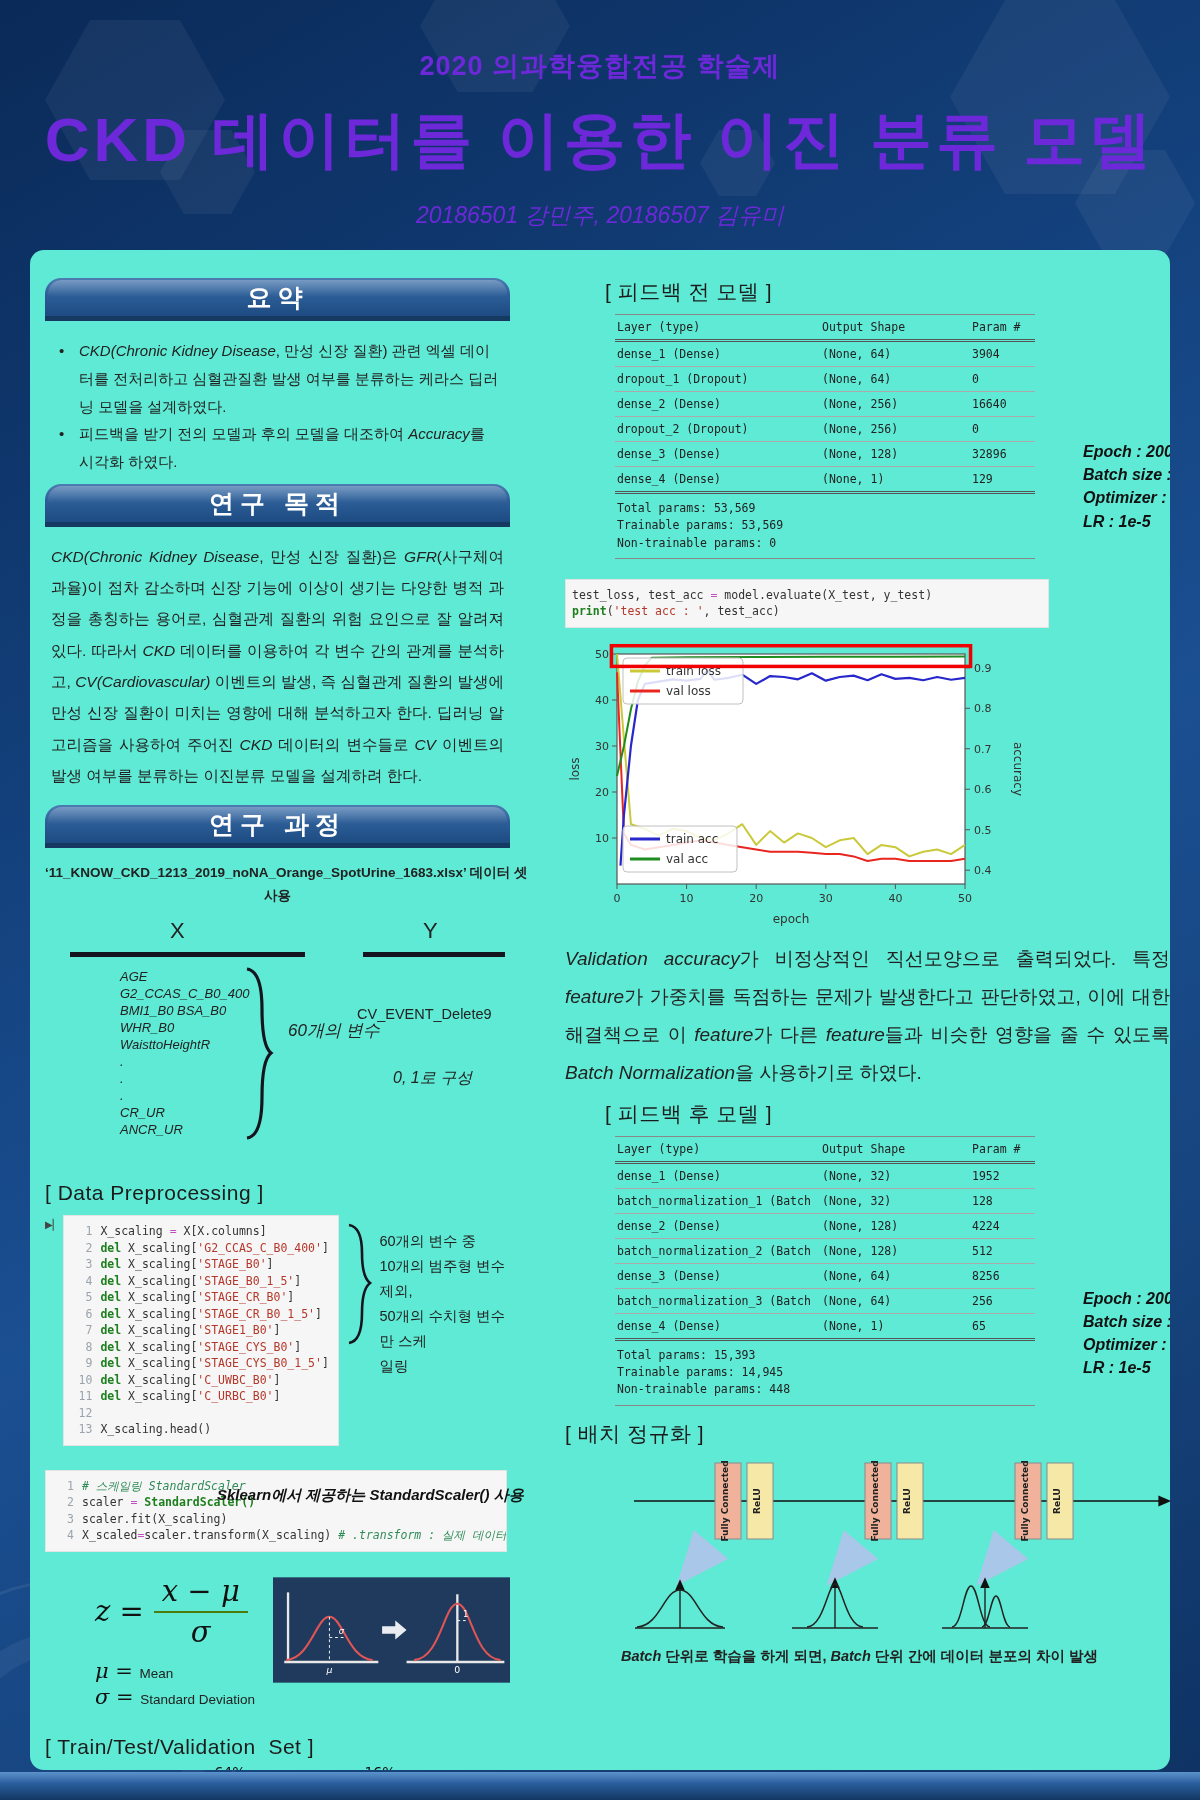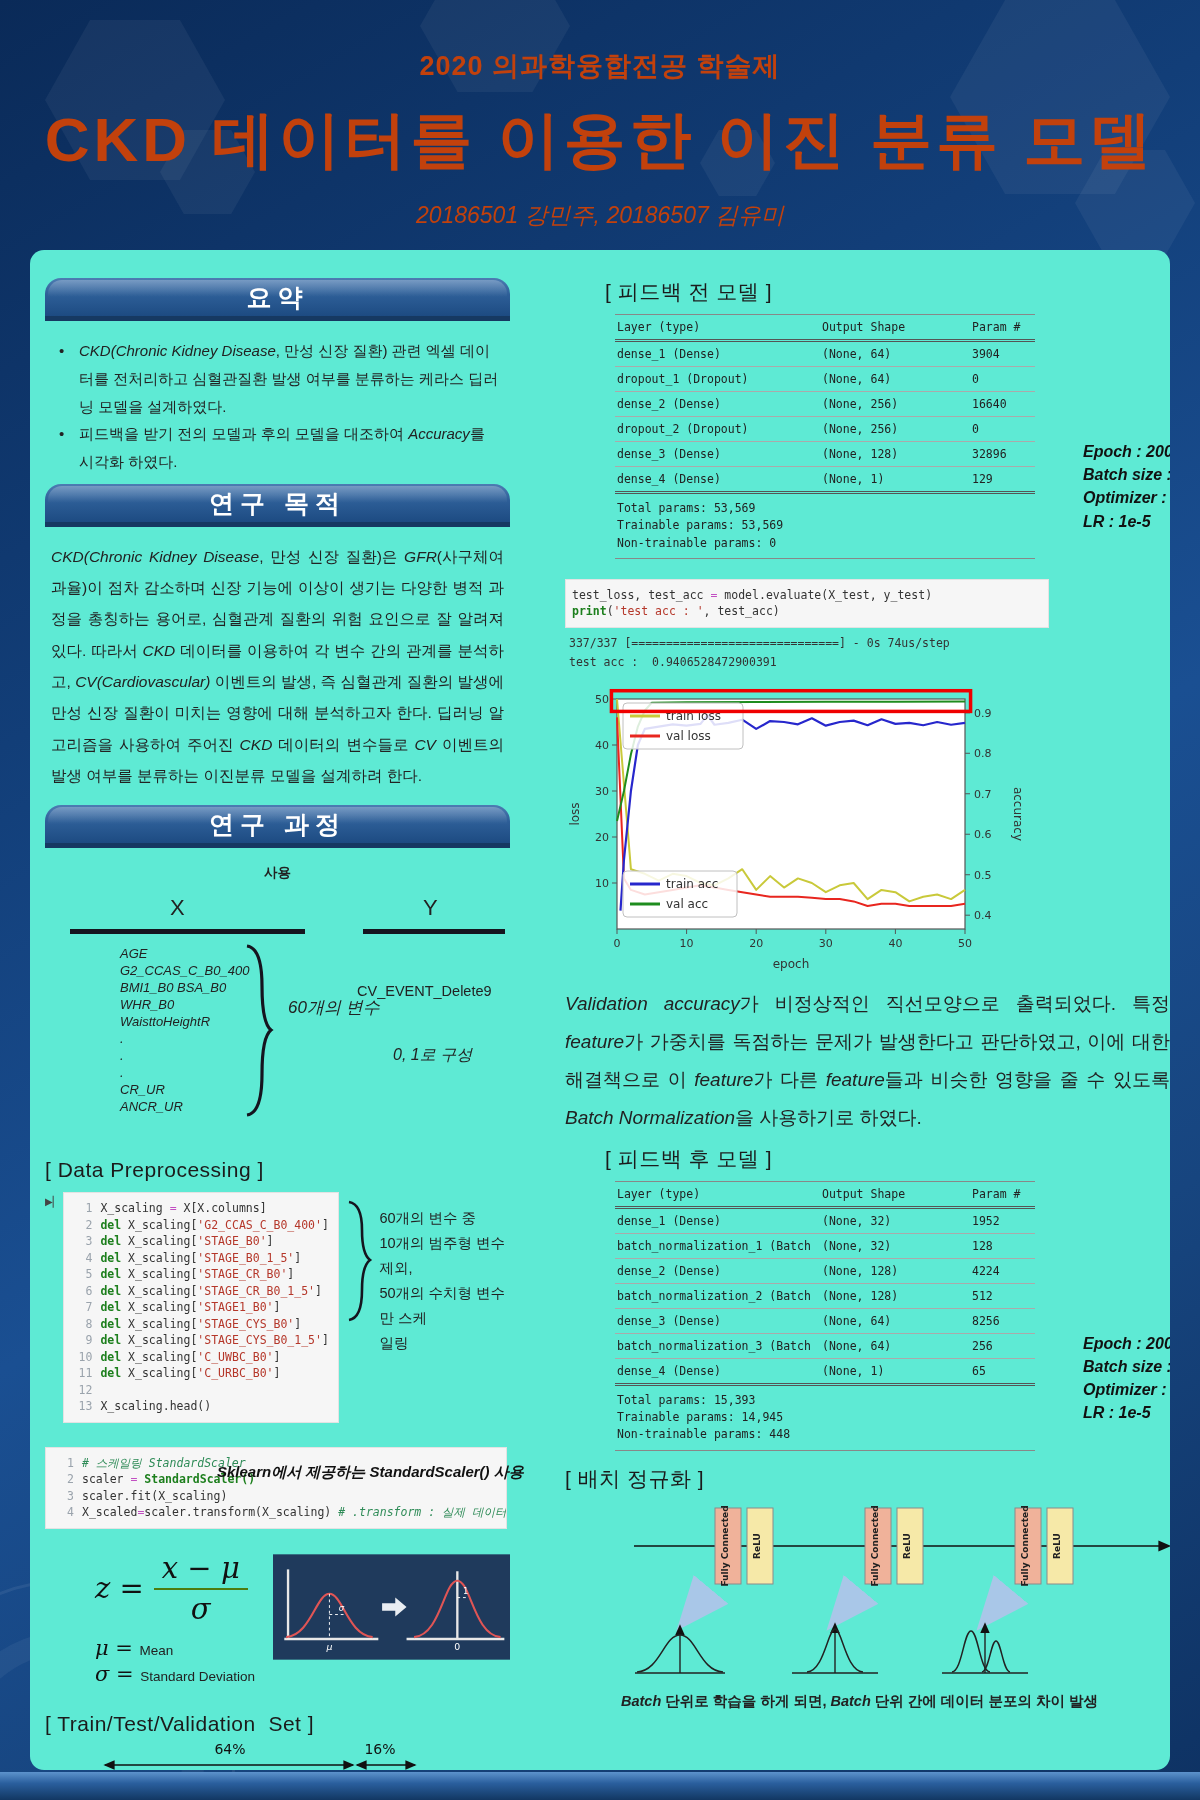--- a/index.html
+++ b/index.html
@@ -5,21 +5,21 @@
   html,body{margin:0;padding:0;}
   body{width:1200px;height:1800px;position:relative;overflow:hidden;
        font-family:"Liberation Sans","DejaVu Sans",sans-serif;
        background:linear-gradient(150deg,#0a2a58 0%,#123e78 30%,#1a4f92 55%,#17457f 75%,#0e3263 100%);}
   .hex{position:absolute;background:rgba(255,255,255,.05);
        clip-path:polygon(25% 0,75% 0,100% 50%,75% 100%,25% 100%,0 50%);}
   .ring{position:absolute;border-radius:50%;border:22px solid rgba(255,255,255,.05);}
   .ring2{position:absolute;border-radius:50%;border:3px solid rgba(255,255,255,.07);}
 
   
-  .hdr{position:absolute;left:0;top:0;width:1200px;text-align:center;color:#c2410c;}
+  .hdr{position:absolute;left:0;top:0;width:1200px;text-align:center;color:#6d28d9;}
   .hdr .event{margin-top:48px;font-size:27px;font-weight:bold;letter-spacing:1px;}
   .hdr .title{margin-top:14px;font-size:62px;font-weight:bold;letter-spacing:4px;}
   .hdr .authors{margin-top:18px;font-size:23px;font-style:italic;}
 
   
   .panel{position:absolute;left:30px;top:250px;width:1140px;height:1520px;
          background:#5eead4;border-radius:14px;overflow:hidden;color:#222;}
   .col{position:absolute;top:0;height:1520px;box-sizing:border-box;}
   .col-left{left:15px;width:465px;padding-top:28px;}
   .col-right{left:495px;width:645px;padding:28px 0 0 40px;}
@@ -136,20 +136,21 @@
           <span class="dot">•</span>
           <span><span>피드백을 받기 전의 모델과 후의 모델을 대조하여 </span><span class="i">Accuracy</span><span>를  시각화 하였다.</span></span>
         </div>
     </div>
 
     <div class="banner" style="margin-top:4px;">연구 목적</div>
     <div class="para"><span class="i">CKD(Chronic Kidney Disease</span><span>, 만성 신장 질환)은 </span><span class="i">GFR</span><span>(사구체여과율)이 점차 감소하며 신장 기능에 이상이 생기는 다양한 병적 과정을 총칭하는 용어로, 심혈관계 질환의 위험 요인으로 잘 알려져 있다. 따라서 </span><span class="i">CKD</span><span> 데이터를 이용하여 각 변수 간의 관계를 분석하고, </span><span class="i">CV(Cardiovascular)</span><span> 이벤트의 발생, 즉 심혈관계 질환의 발생에 만성 신장 질환이 미치는 영향에 대해 분석하고자 한다. 딥러닝 알고리즘을 사용하여 주어진 </span><span class="i">CKD</span><span> 데이터의 변수들로 </span><span class="i">CV</span><span> 이벤트의 발생 여부를 분류하는 이진분류 모델을 설계하려 한다.</span></div>
 
     <div class="banner" style="margin-top:14px;">연구 과정</div>
     <div class="dataset">
+      <div class="l1">‘11_KNOW_CKD_1213_2019_noNA_Orange_SpotUrine_1683.xlsx’ 데이터 셋</div>
       <div>사용</div>
     </div>
 
     <div class="xy">
       <div class="xh">X</div>
       <div class="yh">Y</div>
       <div class="xbar"></div>
       <div class="ybar"></div>
       <div class="vars">
           <div>AGE</div>
@@ -297,21 +298,20 @@
       <div class="hyper">
           <div>Epoch : 200</div>
           <div>Batch size : 20</div>
           <div>Optimizer : Adam</div>
           <div>LR : 1e-5</div>
         </div>
     </div>
 
     <div class="evalwrap">
       <div class="codeblock noln" style="width:470px;"><div class="cline"><span>test_loss, test_acc </span><span class="o">=</span><span> model.evaluate(X_test, y_test)</span></div><div class="cline"><span class="k">print</span><span>(</span><span class="s">'test acc : '</span><span>, test_acc)</span></div></div>
-      <div class="evalout"><div>337/337 [==============================] - 0s 74us/step</div><div>test acc :  0.9406528472900391</div></div>
     </div>
 
     <div class="chartwrap">
       <svg id="chart" width="462" height="292" viewBox="0 0 462 292">
         <g id="chart-axes">
           <rect x="52" y="16" width="348" height="230" fill="#ffffff" stroke="#555" stroke-width="1.2"></rect>
           <text x="14" y="131" font-size="12" fill="#333" text-anchor="middle" transform="rotate(-90,14,131)">loss</text>
           <text x="449" y="131" font-size="12" fill="#333" text-anchor="middle" transform="rotate(90,449,131)">accuracy</text>
           <text x="226" y="285" font-size="12" fill="#333" text-anchor="middle">epoch</text>
         <line x1="47" y1="200" x2="52" y2="200" stroke="#555"></line>

